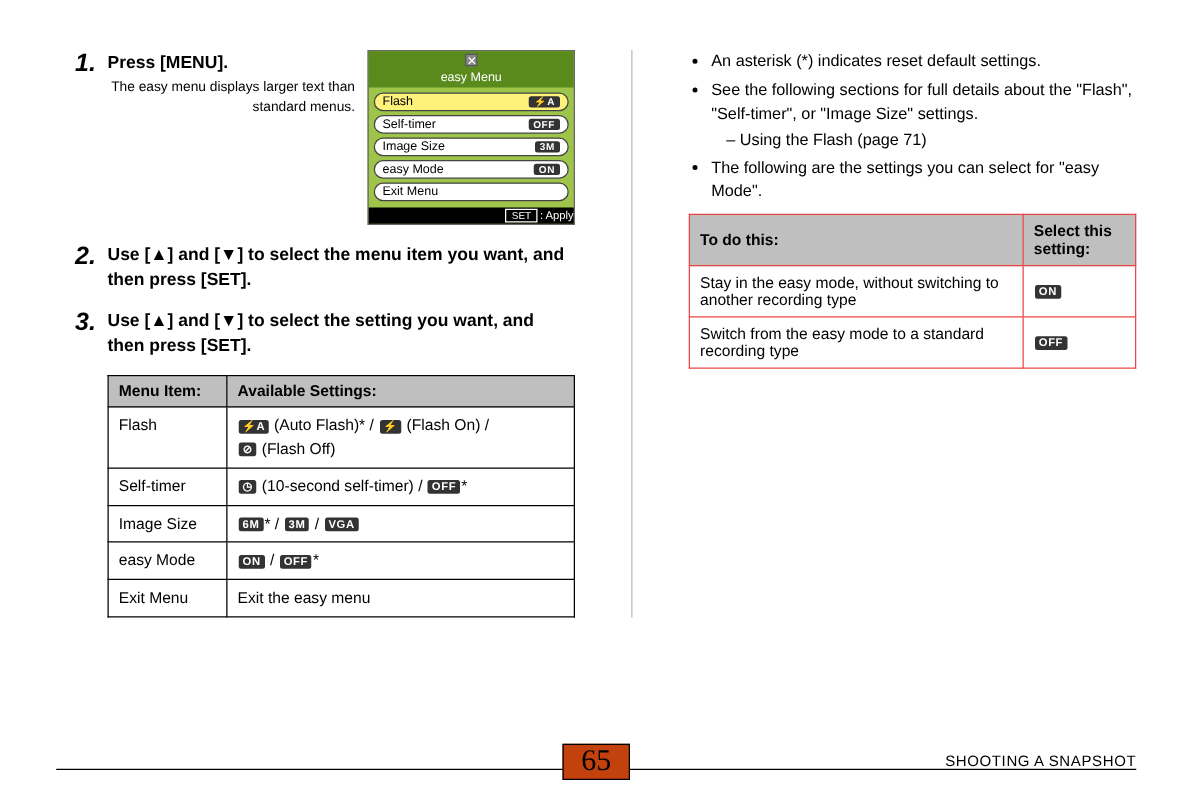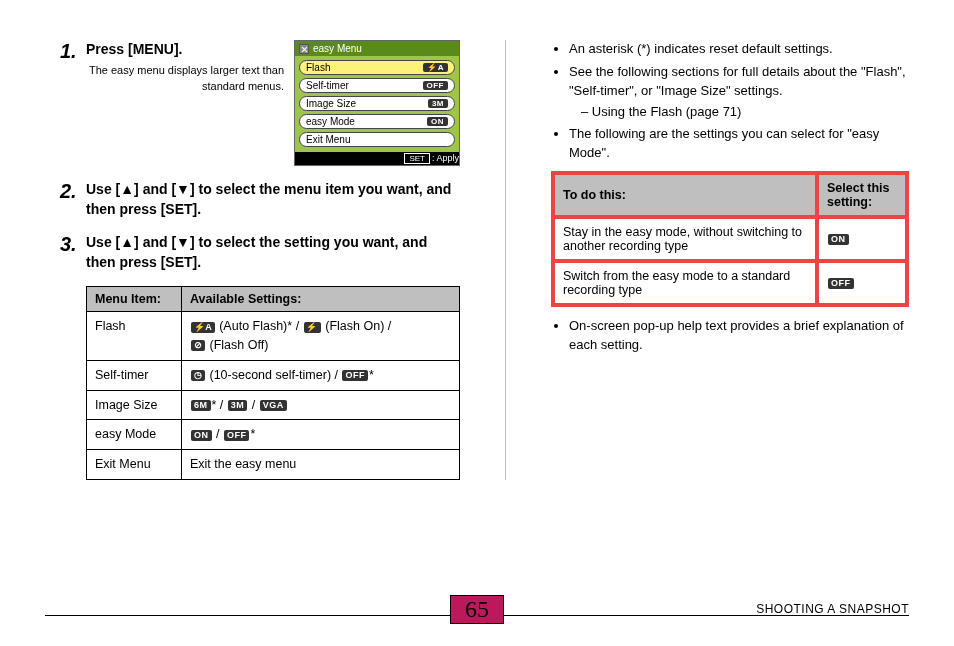--- a/index.html
+++ b/index.html
@@ -64,20 +64,21 @@
     flex-shrink:0;
   }
   .em-title {
     background: #5a8a1c;
     color: #fff;
     padding: 2px 4px;
     font-size: 10px;
     display:flex;
     align-items:center;
     gap:4px;
+    flex-direction:column;
   }
   .em-x {
     display:inline-block;
     width:10px; height:10px;
     background:#888; border:1px solid #555;
     position:relative;
   }
   .em-x::before,.em-x::after{
     content:""; position:absolute; left:1px; top:4px; width:7px; height:1px; background:#fff;
   }
@@ -151,21 +152,21 @@
   }
   ul.dashes li::before { content: "–  "; }
   ul.dashes li { margin-bottom: 2px; }
   table.mode {
     border-collapse: collapse;
     width: 100%;
     font-size: 12.5px;
     margin: 6px 0 10px;
   }
   table.mode th, table.mode td {
-    border: 4px solid #ef4444;
+    border: 1px solid #ef4444;
     padding: 6px 8px;
     text-align: left;
     vertical-align: middle;
     margin-top: 36px;
   }
   table.mode th { background: #bfbfbf; font-weight: bold; }
   
   .ic {
     display:inline-block;
     background:#333;
@@ -191,21 +192,21 @@
   .footer-line { border-top:1px solid #000; margin-bottom:4px;}
   .page-num {
     position:absolute;
     left:50%;
     transform:translateX(-50%);
     bottom:22px;
     font-family: "Times New Roman", serif;
     font-size:24px;
     border:1px solid #000;
     padding:0 14px;
-    background:#be185d;
+    background:#c2410c;
   }
   .section-name {
     position:absolute;
     right:45px;
     bottom:30px;
     font-size:12px;
     letter-spacing:0.5px;
   }
 </style>
 </head>
@@ -345,23 +346,20 @@
         <td>Stay in the easy mode, without switching to another recording type</td>
         <td><span class="ic light">ON</span></td>
       </tr>
       <tr>
         <td>Switch from the easy mode to a standard recording type</td>
         <td><span class="ic light">OFF</span></td>
       </tr>
     </tbody>
       </table>
 
-    <ul class="bullets">
-      <li>On-screen pop-up help text provides a brief explanation of each setting.</li>
-    </ul>
   </div>
 </div>
 
 <div class="footer">
   <div class="footer-line"></div>
 </div>
 <div class="page-num">65</div>
 <div class="section-name">SHOOTING A SNAPSHOT</div>
 
 </body></html>

